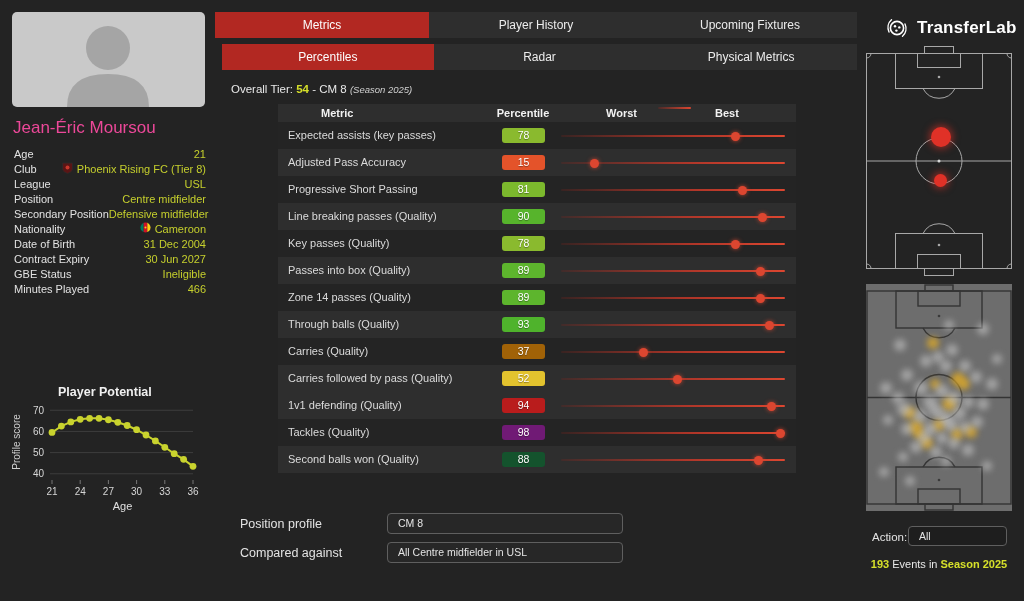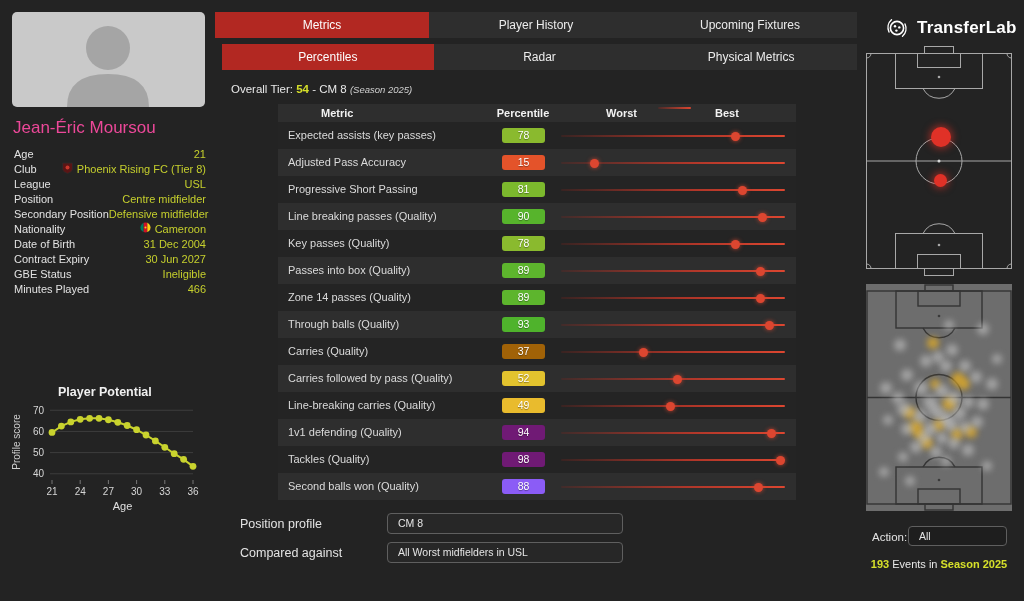--- a/index.html
+++ b/index.html
@@ -299,55 +299,48 @@
             <span class="mdot" style="left: calc(37% - 4.5px);"></span>
           </span>
     </div>
         <div class="mrow alt">
       <span class="mlabel">Carries followed by pass (Quality)</span>
       <span class="mbadge" style="background: rgb(227, 195, 46);">52</span>
       <span class="mtrack">
             <span class="mdot" style="left: calc(52% - 4.5px);"></span>
           </span>
     </div>
-        <div class="mrow">
-      <span class="mlabel">Line-breaking carries (Quality)</span>
-      <span class="mbadge" style="background: rgb(233, 187, 45);">49</span>
-      <span class="mtrack">
-            <span class="mdot" style="left: calc(49% - 4.5px);"></span>
-          </span>
-    </div>
         <div class="mrow alt">
       <span class="mlabel">1v1 defending (Quality)</span>
-      <span class="mbadge" style="background: #701a75;">94</span>
+      <span class="mbadge" style="background: #b91c1c;">94</span>
       <span class="mtrack">
             <span class="mdot" style="left: calc(94% - 4.5px);"></span>
           </span>
     </div>
         <div class="mrow">
       <span class="mlabel">Tackles (Quality)</span>
       <span class="mbadge" style="background: #701a75;">98</span>
       <span class="mtrack">
             <span class="mdot" style="left: calc(98% - 4.5px);"></span>
           </span>
     </div>
         <div class="mrow alt">
       <span class="mlabel">Second balls won (Quality)</span>
-      <span class="mbadge" style="background: #8b5cf6;">88</span>
+      <span class="mbadge" style="background: #14532d;">88</span>
       <span class="mtrack">
             <span class="mdot" style="left: calc(88% - 4.5px);"></span>
           </span>
     </div>
       </div>
   </div>
 
   <div class="abs flabel fl-1">Position profile</div>
   <div class="abs selbox fb-1">CM 8</div>
   <div class="abs flabel fl-2">Compared against</div>
-  <div class="abs selbox fb-2">All Worst midfielders in USL</div>
+  <div class="abs selbox fb-2">All Centre midfielder in USL</div>
 
   <div class="abs brand">
     <svg width="26" height="26" viewBox="0 0 26 26">
       <circle cx="13" cy="13" r="6.6" fill="none" stroke="#fff" stroke-width="1.6"></circle>
       <path d="M5 17 A10.3 10.3 0 0 1 7.5 4.8" fill="none" stroke="#fff" stroke-width="1.4" stroke-linecap="round"></path>
       <path d="M21 9 A10.3 10.3 0 0 1 18.5 21.2" fill="none" stroke="#fff" stroke-width="1.4" stroke-linecap="round"></path>
       <circle cx="11" cy="11.3" r="1.2" fill="#fff"></circle>
       <circle cx="15.3" cy="12.4" r="1.2" fill="#fff"></circle>
       <circle cx="12.4" cy="15.6" r="1.2" fill="#fff"></circle>
     </svg>

